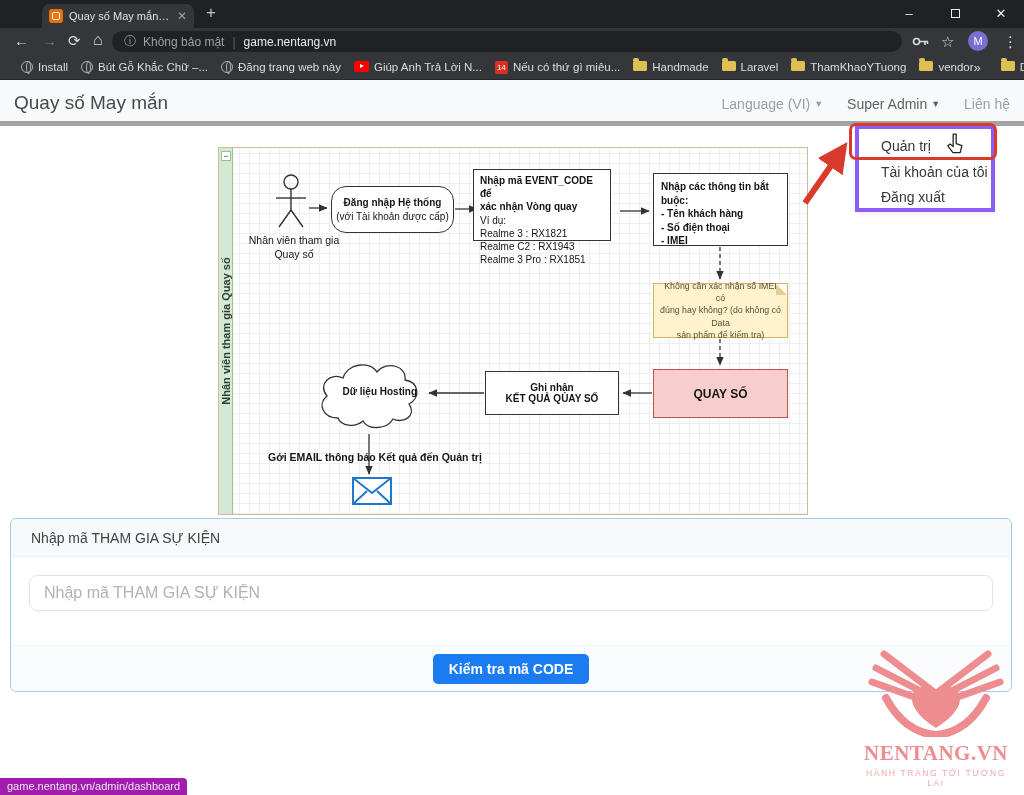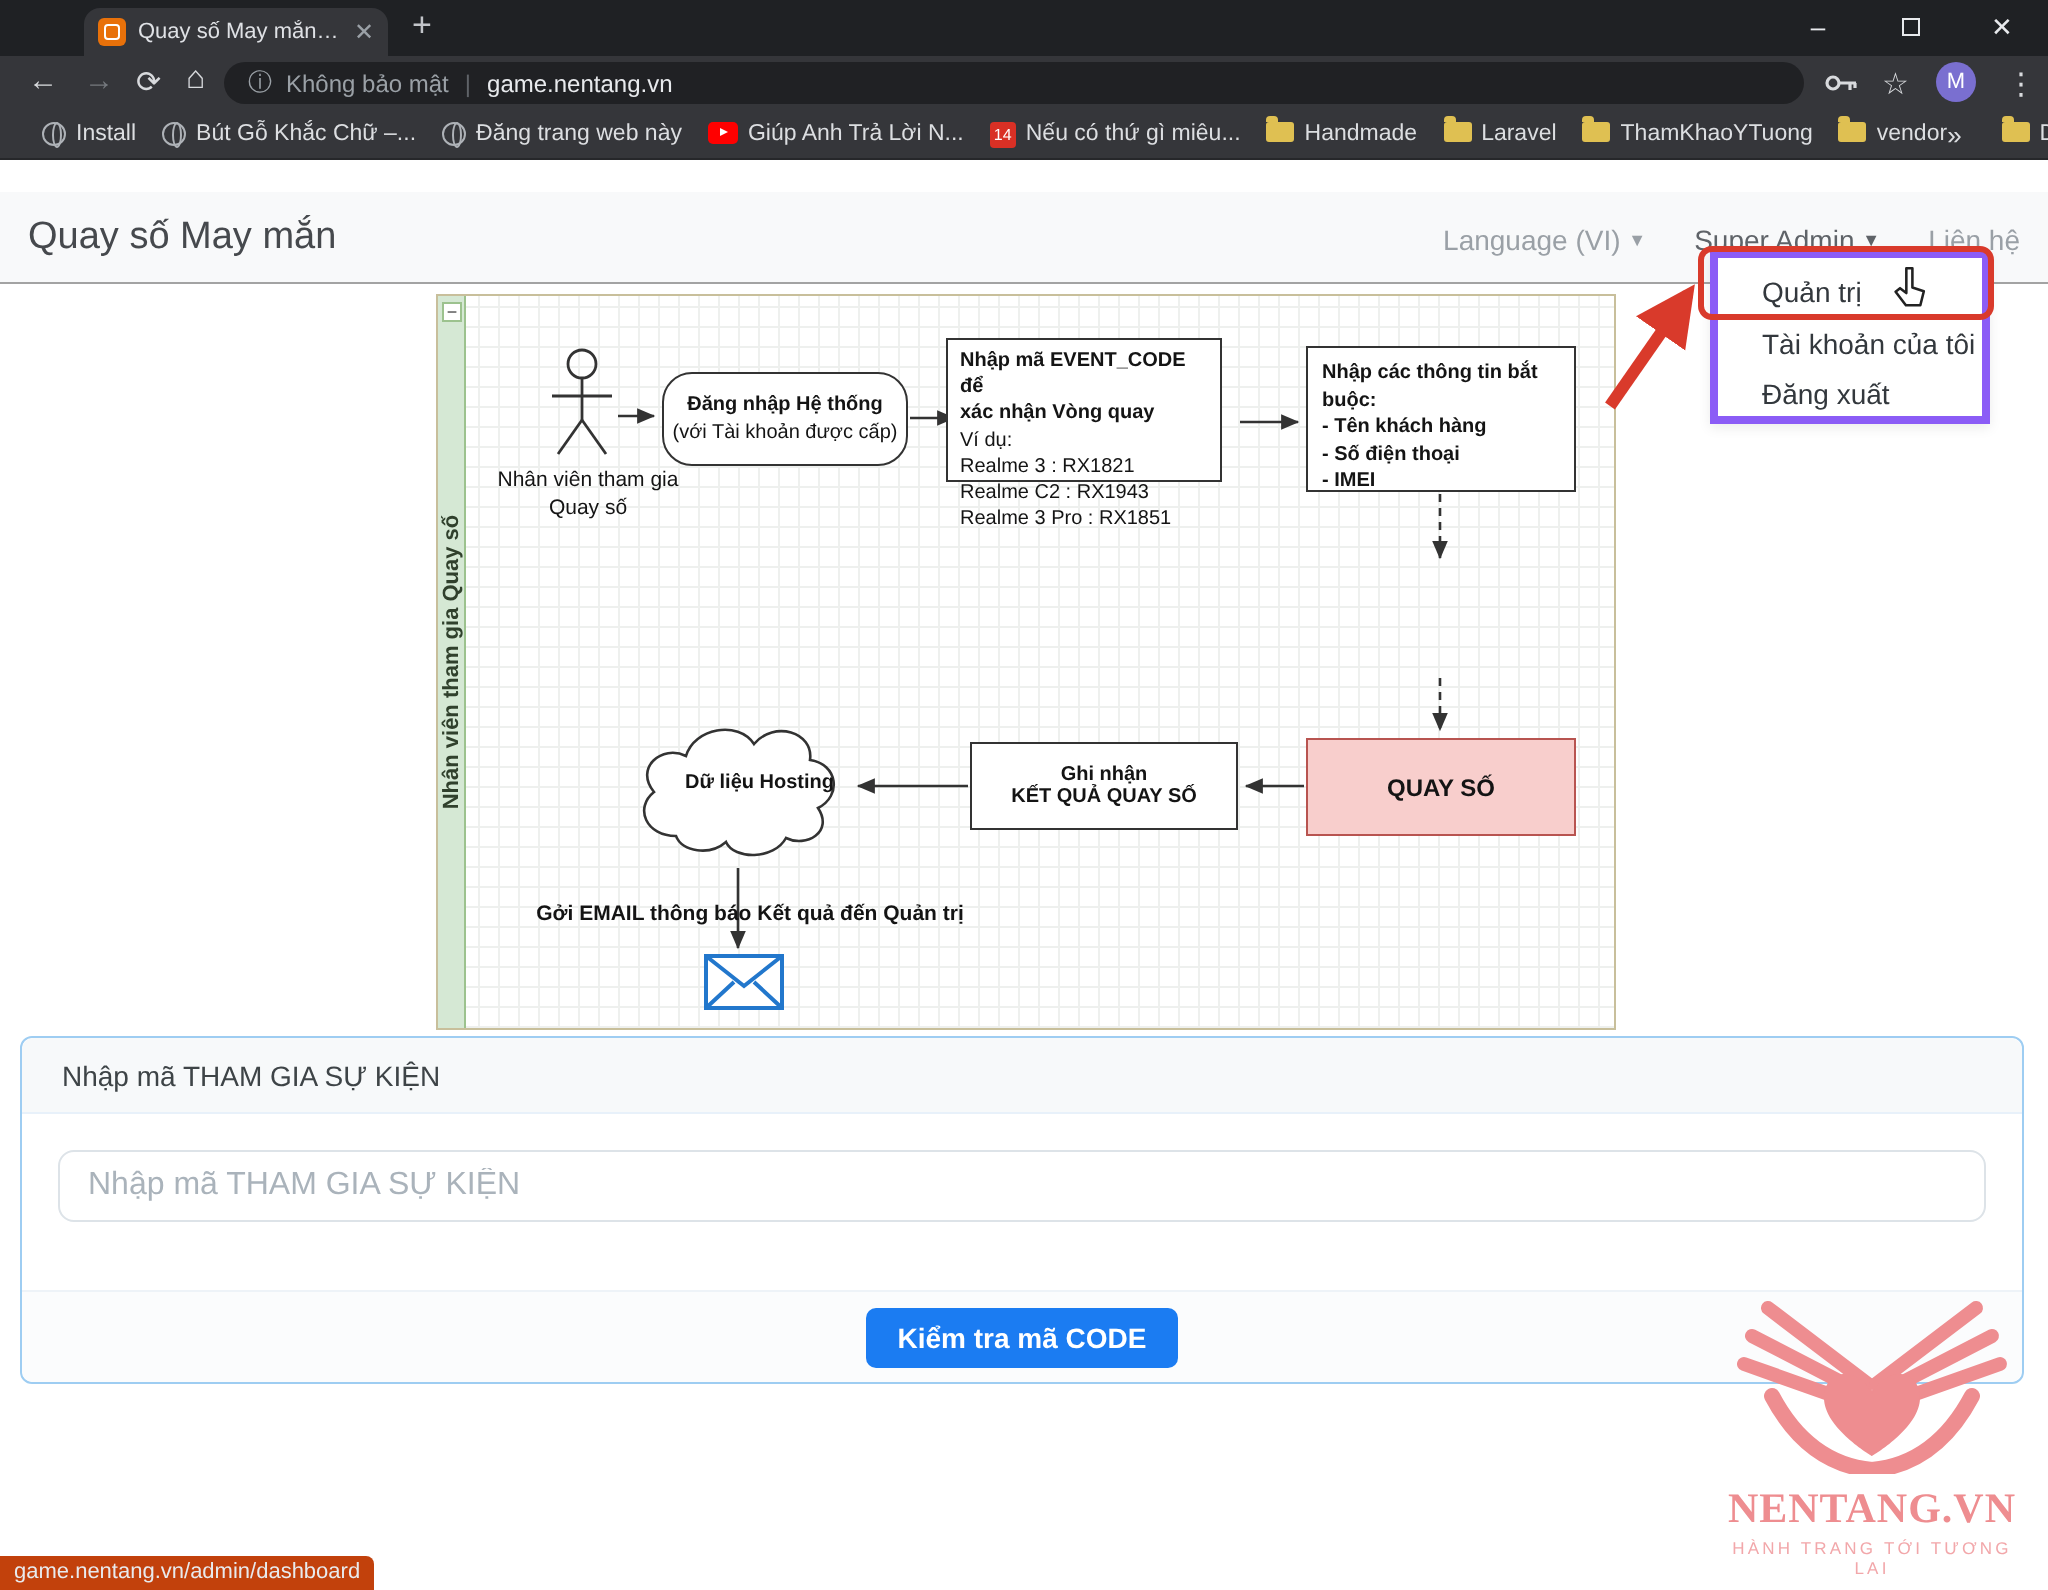--- a/index.html
+++ b/index.html
@@ -47,22 +47,22 @@
                        background:#dfc052; border-radius:2px 2px 0 0; }
   .ic-yt { width:15px; height:11px; background:#f00; border-radius:2.5px; position:relative; flex:0 0 auto;}
   .ic-yt::after { content:""; position:absolute; left:6px; top:3px; border-left:4px solid #fff;
                   border-top:2.5px solid transparent; border-bottom:2.5px solid transparent; }
   .ic-14 { width:13px; height:13px; background:#d93025; border-radius:2px; color:#fff; font-size:8px;
            line-height:13px; text-align:center; flex:0 0 auto;}
   .bm-overflow { margin-left:auto; color:#dcdee1; font-size:13px; }
   .bm-divider { width:1px; height:14px; background:#5f6368; margin:0 10px; }
 
   
-  .page-header { position:absolute; top:96px; left:0; right:0; height:46px; background:#f8f9fa;
-                 border-bottom:1px solid #a3a3a3;text-decoration:underline; }
+  .page-header { position:absolute; top:80px; left:0; right:0; height:46px; background:#f8f9fa;
+                 border-bottom:5px solid #a3a3a3;text-decoration:underline; }
   .page-title { position:absolute; left:14px; top:12px; font-size:19px; color:#46494d; font-weight:500;}
   .top-nav { position:absolute; right:14px; top:16px; display:flex; gap:24px; font-size:14px;padding-left:24px; }
   .nav-lang { color:#9aa0a6; }
   .nav-user { color:#5f6368; }
   .nav-contact { color:#9aa0a6; }
   .caret { font-size:9px; vertical-align:2px; }
 
   
   .diagram { position:absolute; left:218px; top:147px; width:590px; height:368px; background:#fff;
              border:1px solid #c8bf9b;
@@ -122,21 +122,21 @@
                  border-top:1px solid #eef3f8; border-radius:0 0 6px 6px; text-align:center; }
   .btn-primary { margin-top:8px; display:inline-block; background:#1b7cf2; color:#fff; font-size:14px;
                  font-weight:bold; padding:7px 16px; border-radius:5px; border:none; font-family:inherit; }
 
   
   .logo { position:absolute; left:856px; top:642px; width:160px; z-index:20; text-align:center; }
   .logo-name { font-family:"Liberation Serif","DejaVu Serif",serif; font-weight:bold; font-size:21px;
                color:#ee8d90; letter-spacing:.5px; }
   .logo-tag { font-size:8.5px; color:#f2a7aa; letter-spacing:1.6px; margin-top:2px; }
 
-  .status-chip { position:absolute; left:0; bottom:0; background:#c2410c; color:#e8eaed; font-size:11px;
+  .status-chip { position:absolute; left:0; bottom:0; background:#a21caf; color:#e8eaed; font-size:11px;
                  padding:2px 7px 3px; border-radius:0 4px 0 0; z-index:50; }
 </style>
 </head>
 <body>
 
 <div class="titlebar">
   <div class="tab">
     <span class="favicon"></span>
     <span class="tab-title">Quay số May mắn | Trang chủ</span>
     <span class="tab-close">✕</span>
@@ -283,20 +283,25 @@
     <div>Realme 3 Pro : RX1851</div>
   </div>
 
   <div class="n-box b3">
     <div>Nhập các thông tin bắt buộc:</div>
     <div>- Tên khách hàng</div>
     <div>- Số điện thoại</div>
     <div>- IMEI</div>
   </div>
 
+  <div class="note center-col">
+    <div>Không cần xác nhận số IMEI có</div>
+    <div>đúng hay không? (do không có Data</div>
+    <div>sản phẩm để kiểm tra)</div>
+  </div>
 
   <div class="n-box b-spin">QUAY SỐ</div>
 
   <div class="n-box b-result center-col">
     <div>Ghi nhận</div>
     <div>KẾT QUẢ QUAY SỐ</div>
   </div>
 
   <div class="cloud-label">Dữ liệu Hosting</div>
   <div class="email-label">Gởi EMAIL thông báo Kết quả đến Quản trị</div>

